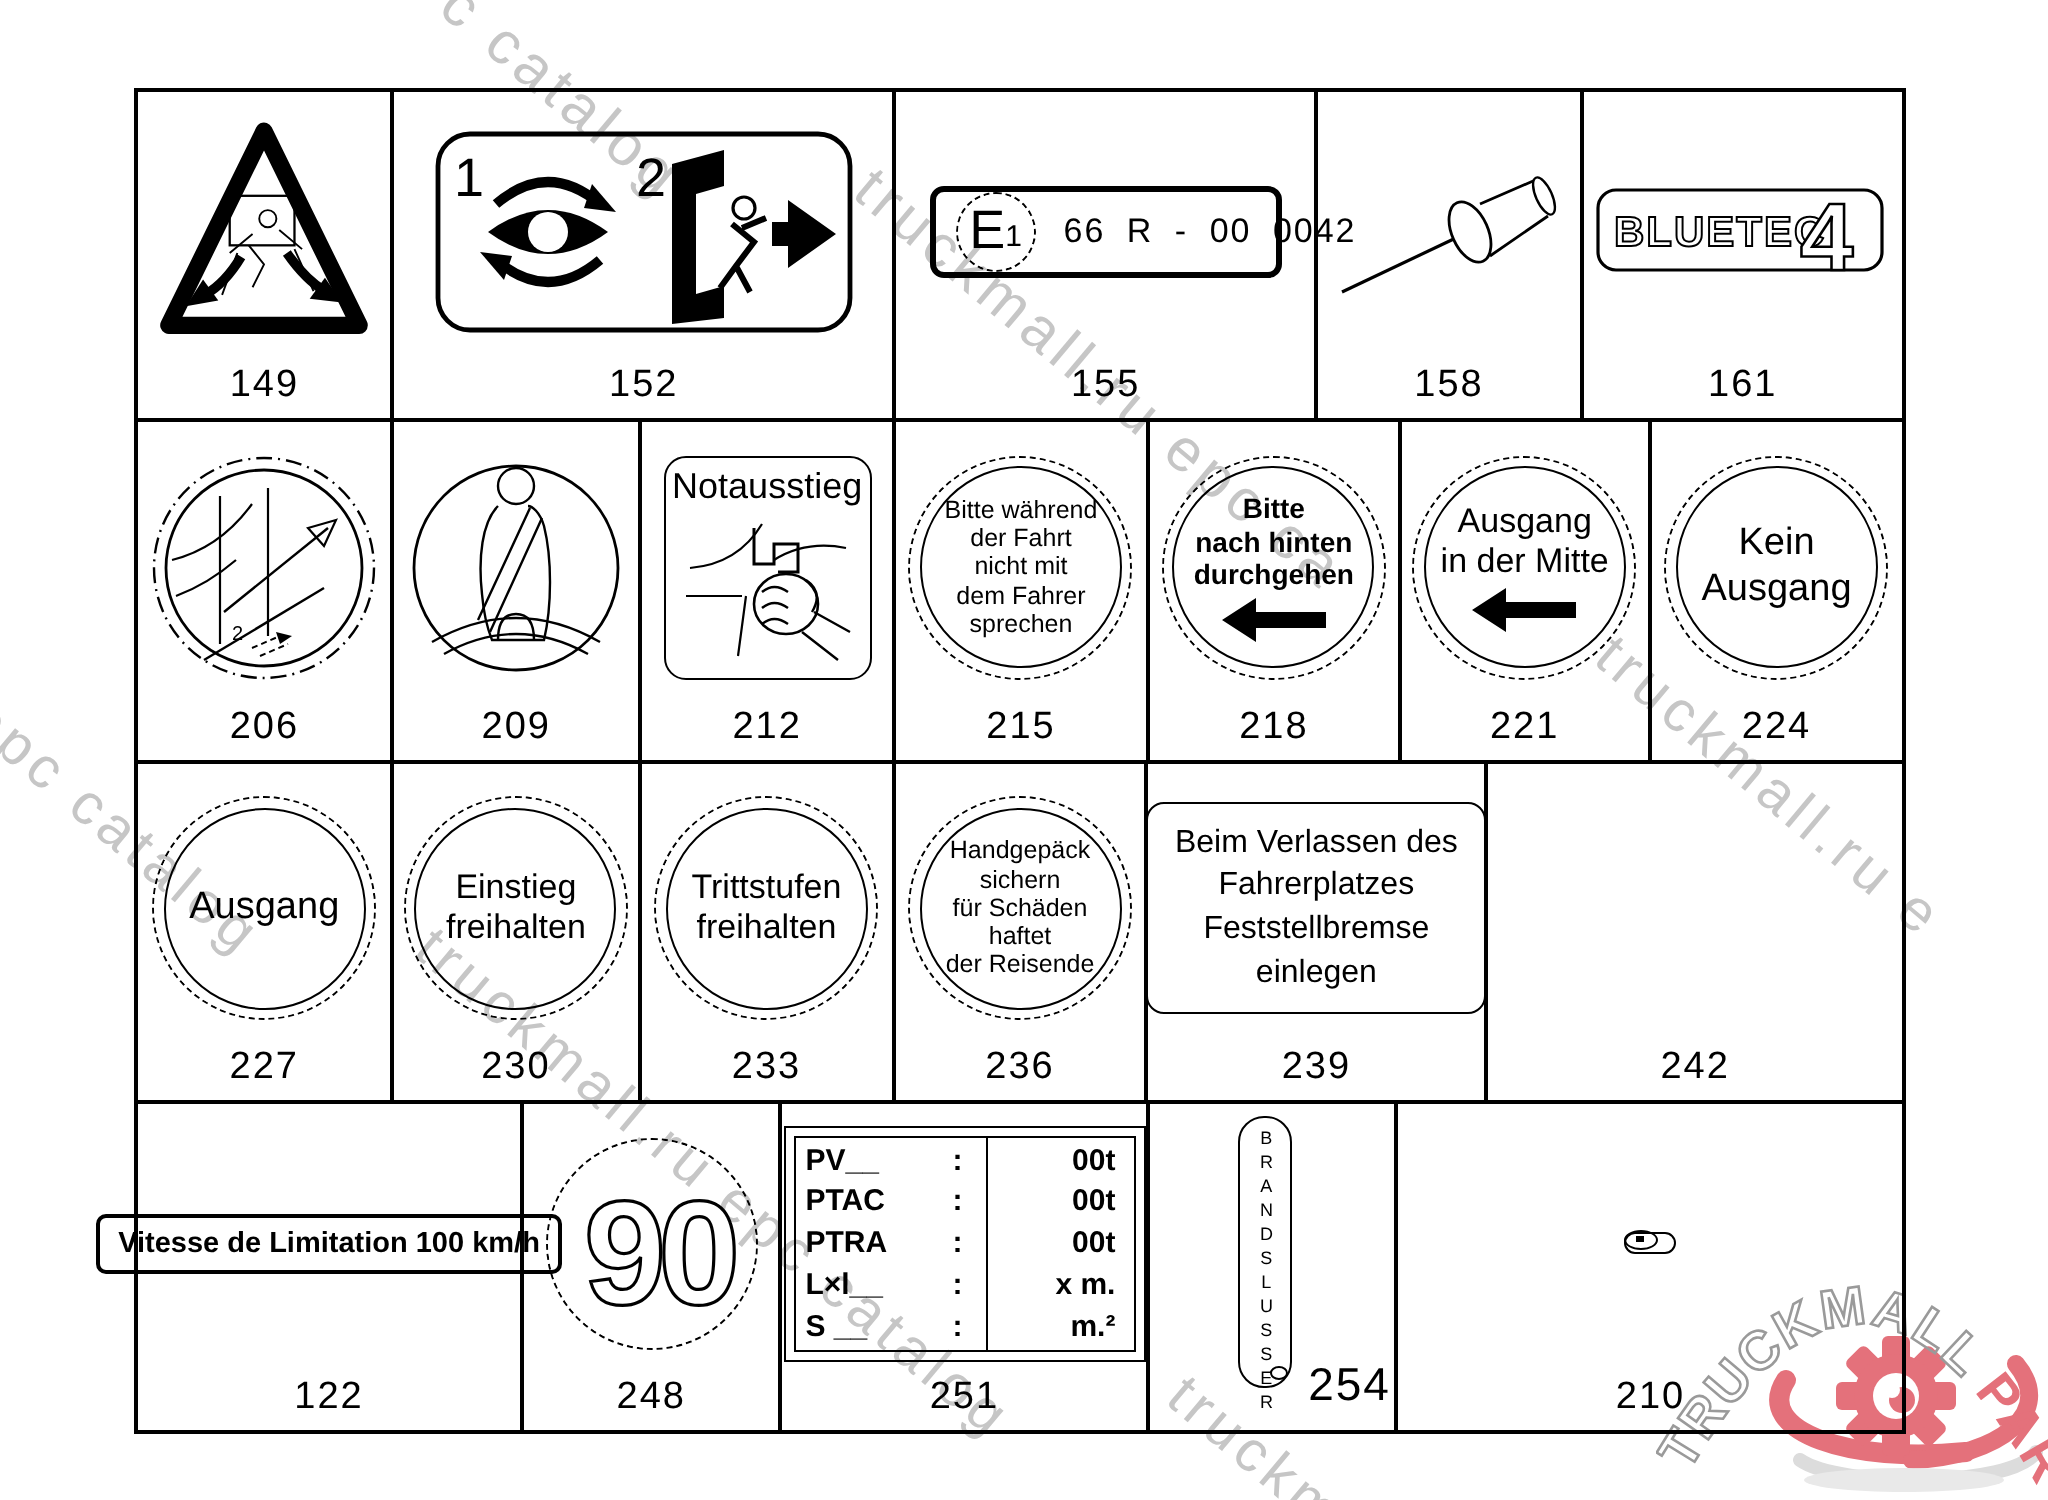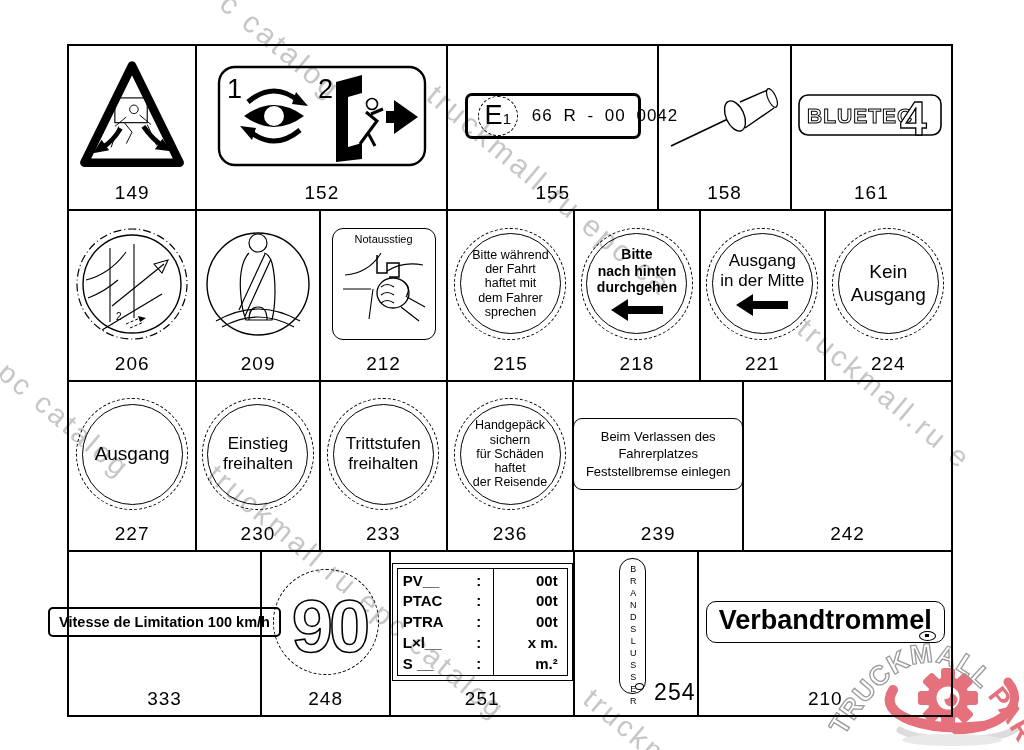--- a/index.html
+++ b/index.html
@@ -60,24 +60,24 @@
     width:38px;height:38px;border:1.3px dashed #000;border-radius:50%;flex:0 0 auto;
     display:flex;align-items:flex-start;justify-content:center;
   }
   .e-big{font-size:27px;line-height:36px;}
   .e-sub{font-size:15px;line-height:1;margin-top:14px;}
   .code155{font-size:17px;letter-spacing:1px;word-spacing:5px;white-space:nowrap;}
   .box212{
     width:104px;height:112px;border:1.9px solid #000;border-radius:11px;
     display:flex;flex-direction:column;align-items:center;box-sizing:border-box;
   }
-  .t212{font-size:11px;margin-top:4px;}
+  .t212{font-size:18px;margin-top:4px;}
   .box239{
     width:170px;border:1.6px solid #000;border-radius:9px;padding:9px 4px;
-    text-align:center;font-size:13px;line-height:1.35;box-sizing:border-box;
+    text-align:center;font-size:16px;line-height:1.35;box-sizing:border-box;
   }
   .box242{
     width:198px;height:72px;border:1.7px solid #000;border-radius:9px;
     display:flex;align-items:center;box-sizing:border-box;padding-left:6px;
   }
   .t242{flex:1;text-align:center;font-size:13px;line-height:1.18;}
   .plate245{
     border:2.2px solid #000;border-radius:5px;padding:5px 9px;
     font-size:14.5px;font-weight:bold;white-space:nowrap;
   }
@@ -265,21 +265,21 @@
         </svg>
       </div>
       <div class="num">212</div>
     </div>
 
     <div class="cell" style="width:127px">
       <div class="ring">
         <div class="ring-in fs12">
           <div>Bitte während</div>
           <div>der Fahrt</div>
-          <div>haftet mit</div>
+          <div>nicht mit</div>
           <div>dem Fahrer</div>
           <div>sprechen</div>
         </div>
       </div>
       <div class="num">215</div>
     </div>
 
     <div class="cell" style="width:127px">
       <div class="ring">
         <div class="ring-in" style="font-size:14px;line-height:1.18;font-weight:bold;">
@@ -375,21 +375,21 @@
       <div class="num">242</div>
     </div>
   </div>
 
   <div class="row" style="height:163px;flex:1">
 
     <div class="cell" style="width:193px">
       <div class="plate245">
         <span>Vitesse de Limitation 100 km/h</span>
       </div>
-      <div class="num">333</div>
+      <div class="num">122</div>
     </div>
 
     <div class="cell" style="width:130px">
       <div class="disc248">
         <svg width="98" height="84" viewBox="0 0 98 84">
           <text x="49" y="72" text-anchor="middle" font-size="74" font-weight="bold" fill="#fff" stroke="#000" stroke-width="1.6" letter-spacing="-4">90</text>
         </svg>
       </div>
       <div class="num">248</div>
     </div>
@@ -432,19 +432,18 @@
     <div class="cell" style="width:125px">
       <div class="pill254">
         <div class="pill254-text">BRANDSLUSSER</div>
         <div class="pill-dot"></div>
       </div>
       <div class="num254">254</div>
     </div>
 
     <div class="cell" style="width:253px">
       <div class="plate257">
-        <span>Verbandtrommel</span>
         <span class="tm-oval"></span>
       </div>
       <div class="num">210</div>
     </div>
   </div>
 </div>
 
 </body></html>

